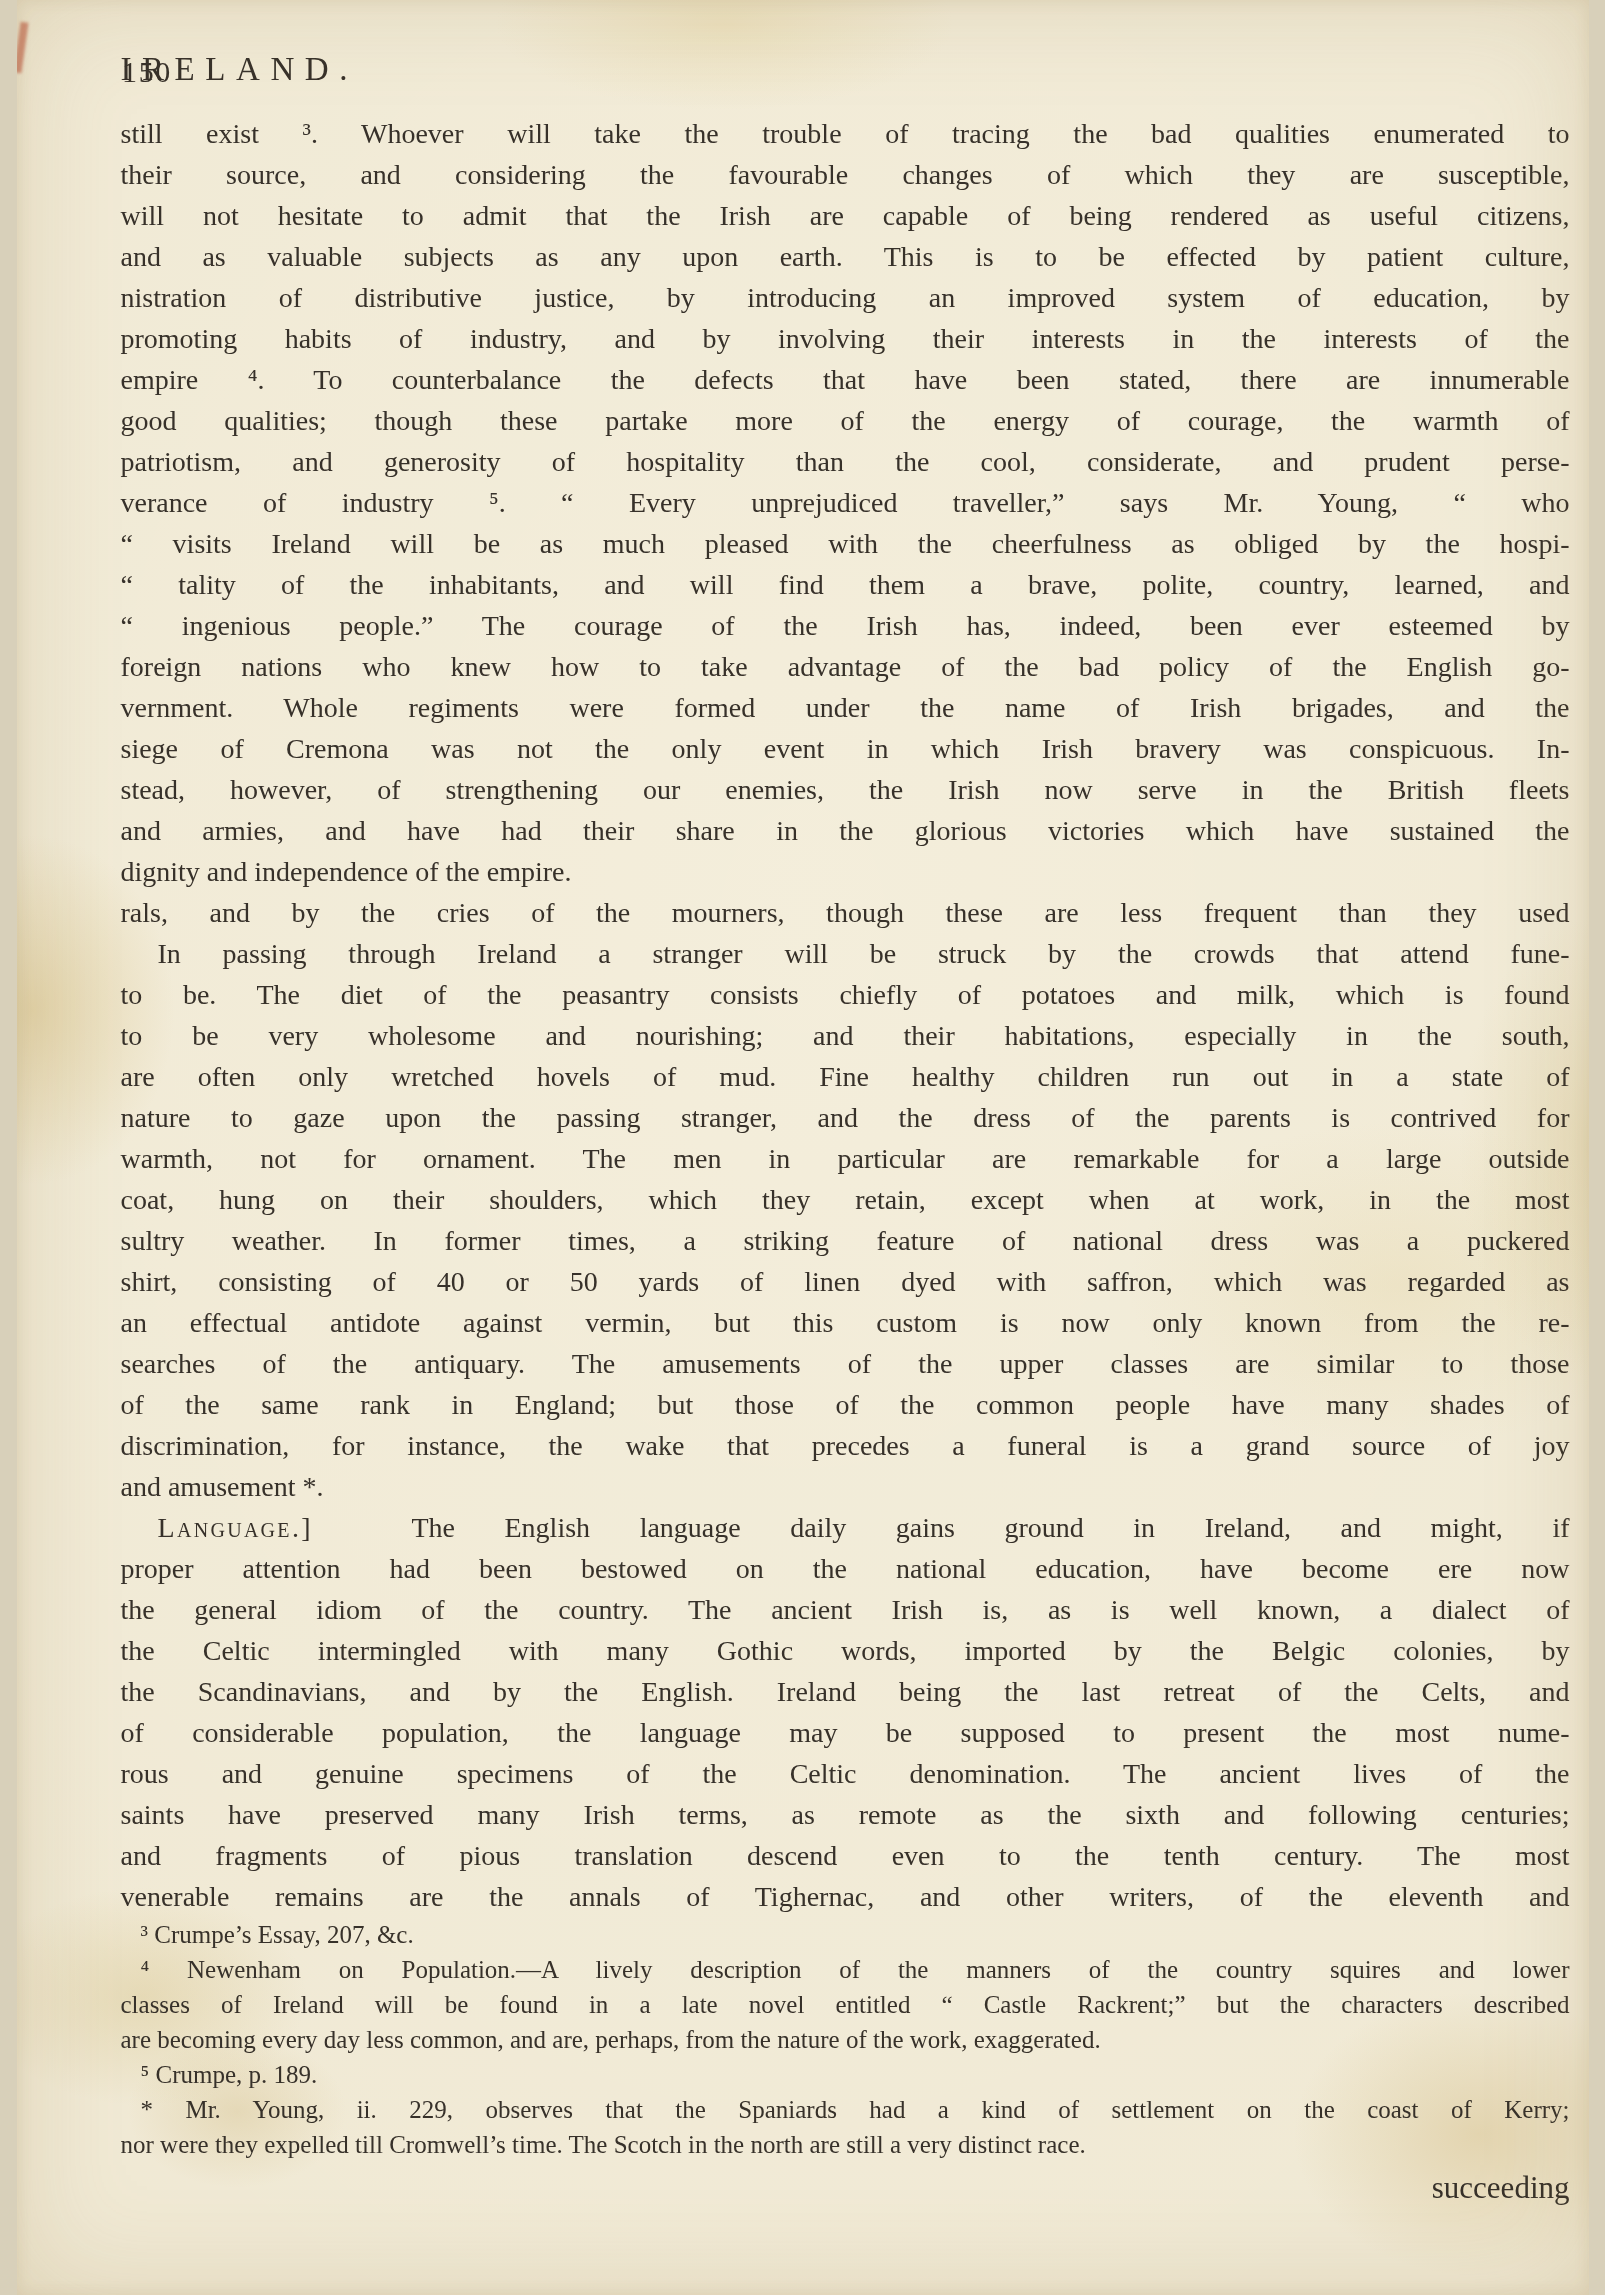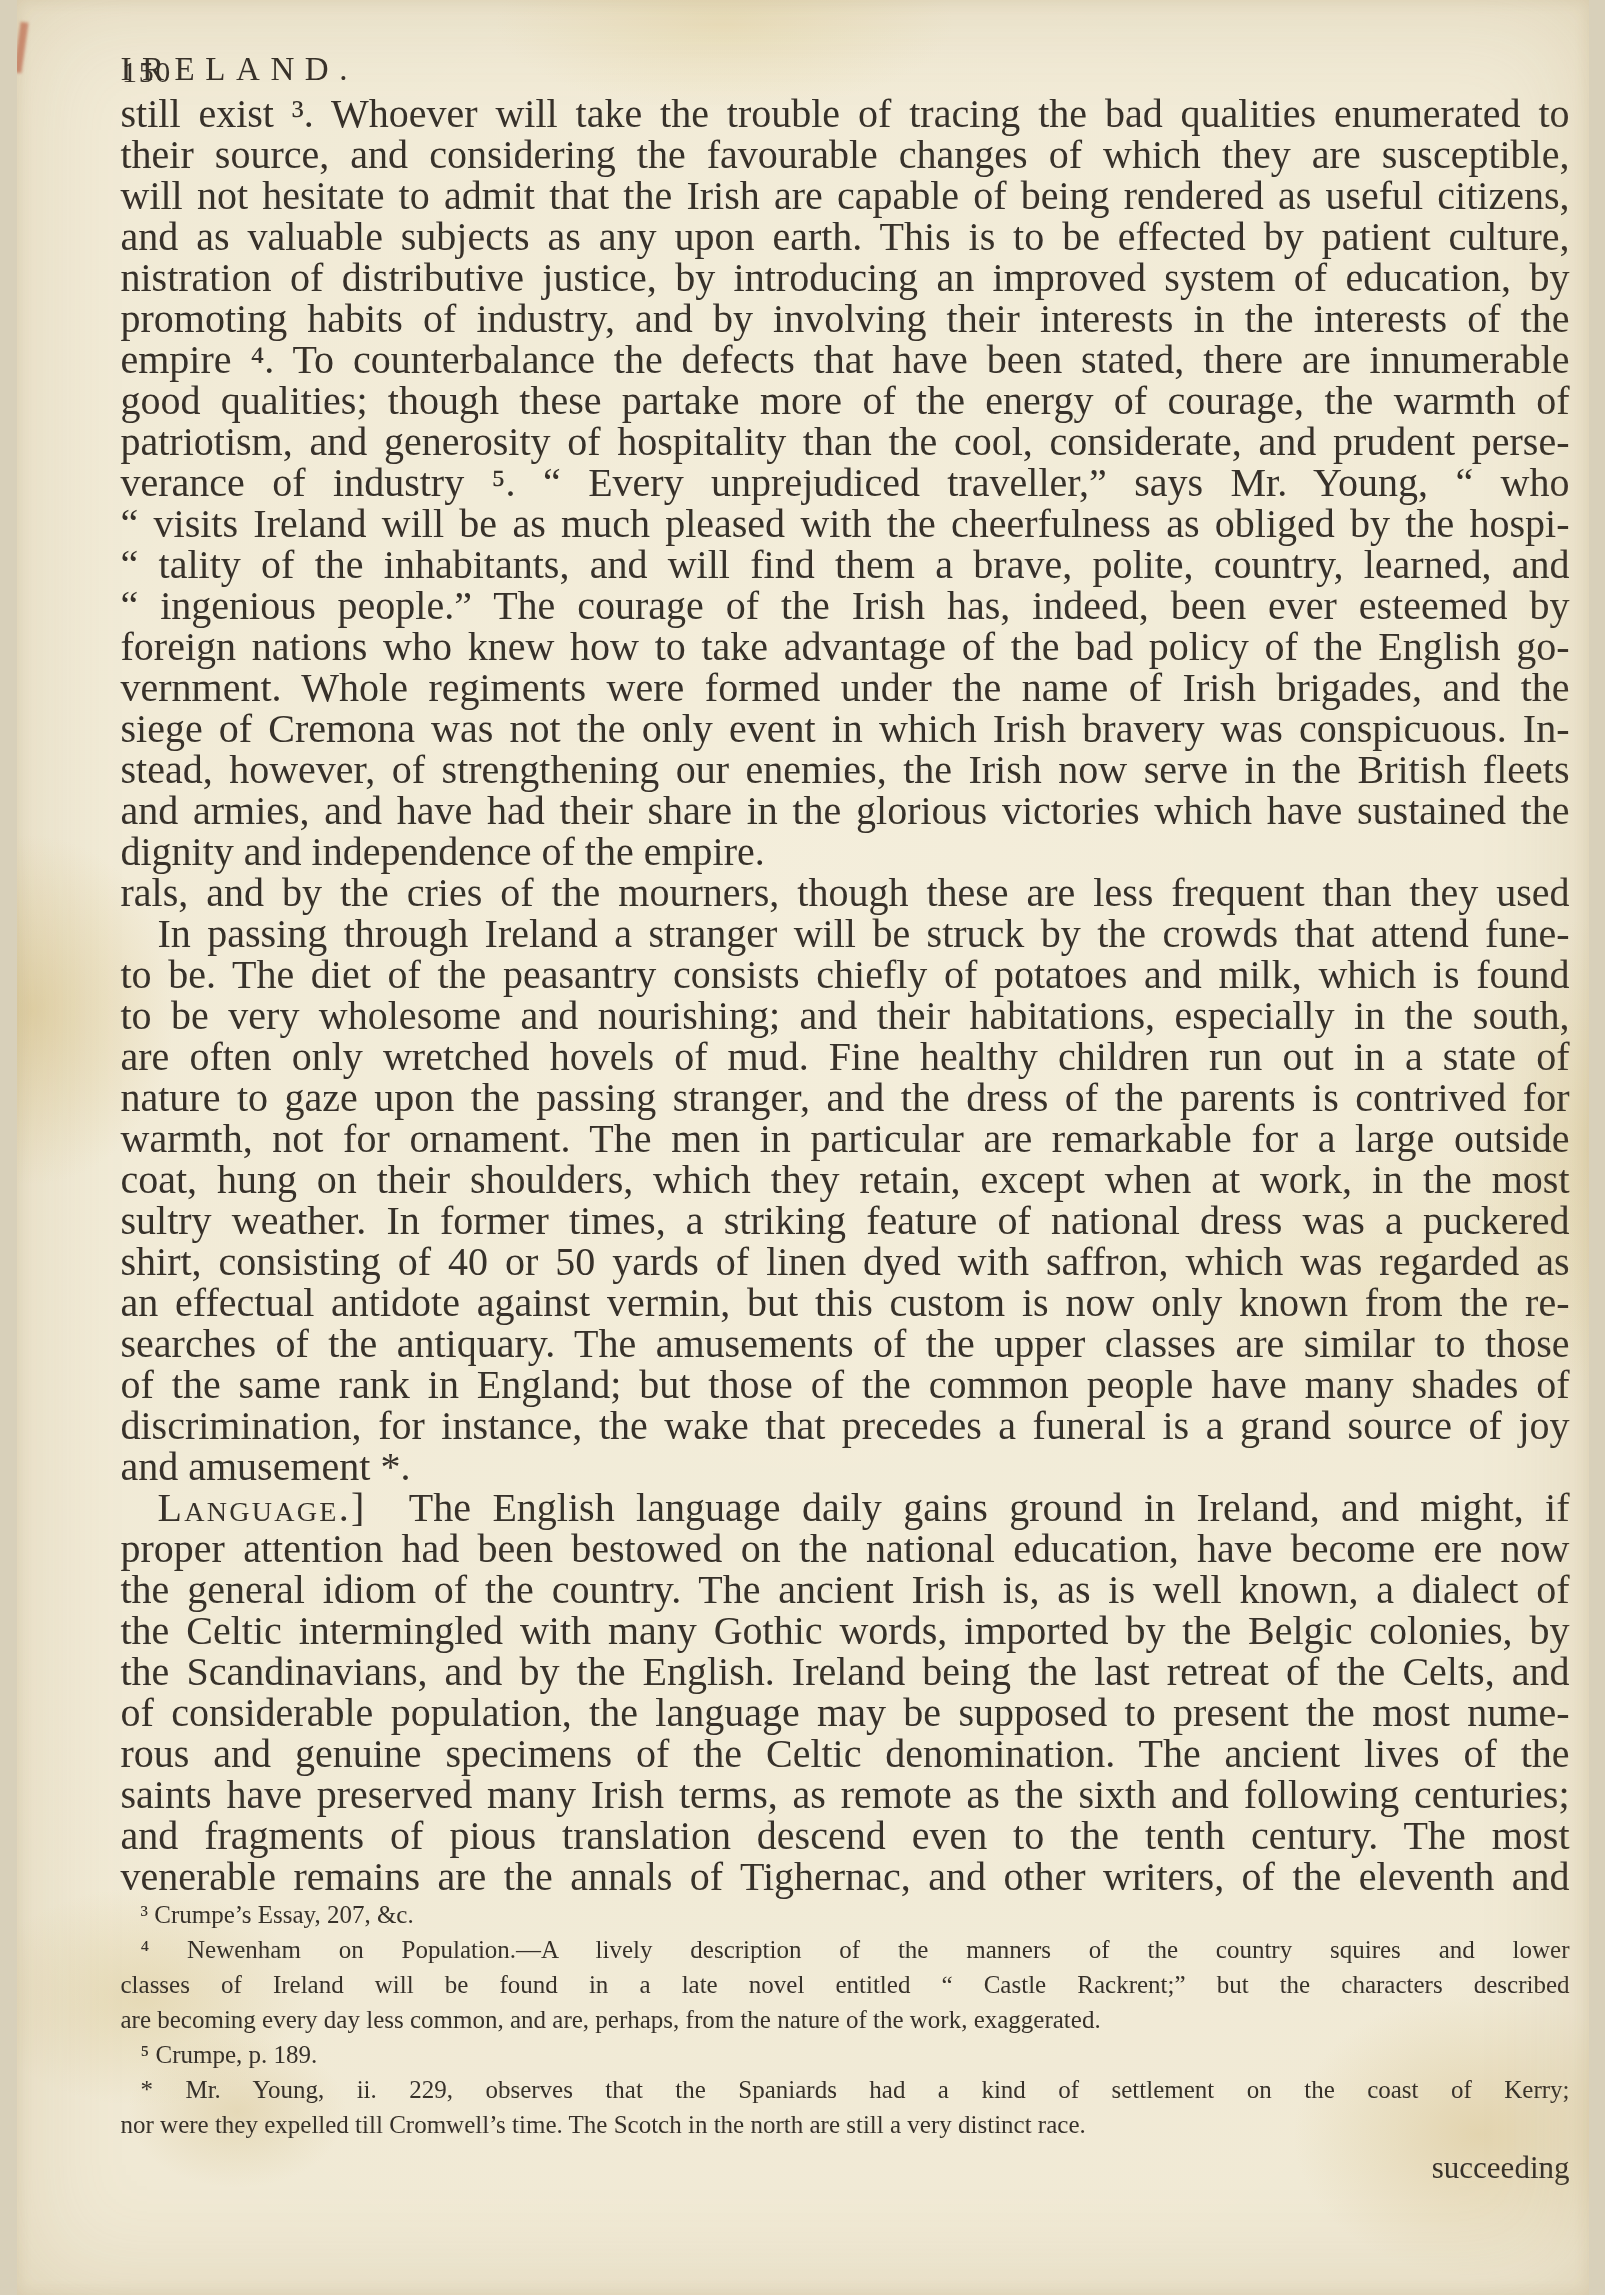--- a/index.html
+++ b/index.html
@@ -34,21 +34,21 @@
 
   .artifact {
     position: absolute; left: 0; top: 22px; width: 7.8px; height: 51px;
     background: rgba(185,70,45,0.55); filter: blur(1.6px); transform: rotate(8deg);
   }
 
   .header { position: relative; height: 42px; }
   .pagenum { position: absolute; left: 1.6px; top: 3.9px; font-size: 30px; letter-spacing: 1.6px; }
   .title   { display: block; text-align: left; font-size: 33px; letter-spacing: 0.32em; }
 
-  .body { margin-top: 0; font-size: 40px; line-height: 41px; }
+  .body { margin-top: 20px; font-size: 28px; line-height: 41px; }
 
   .line { text-align: justify; text-align-last: justify; }
   .line.last { text-align-last: left; }
   .body .line.indent { text-indent: 37px; }
 
   .lead { font-variant: small-caps; letter-spacing: 2.3px; }
 
   .footnotes { font-size: 25px; line-height: 35px; }
   .footnotes .line.indent { text-indent: 20px; }
 

